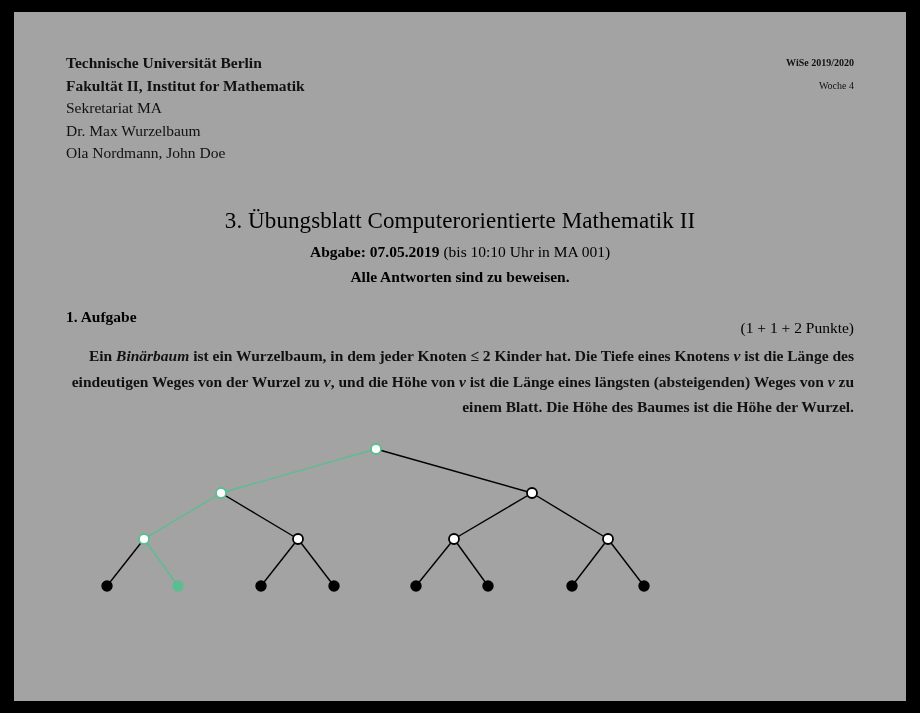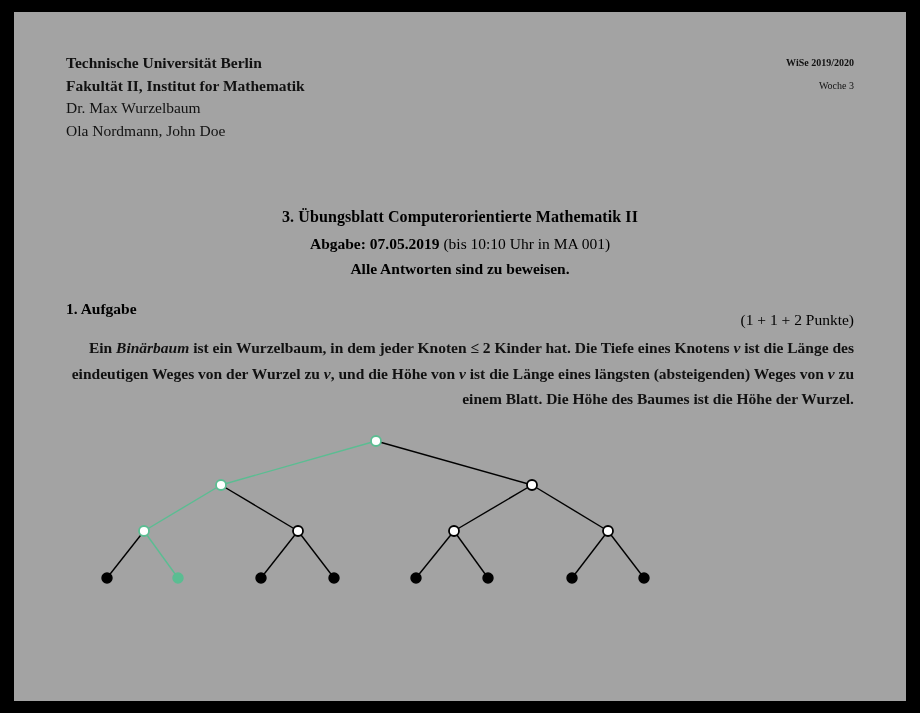--- a/index.html
+++ b/index.html
@@ -50,22 +50,22 @@
     color: #111;
   }
   .bold { font-weight: bold; }
 
   
   .title-block {
     margin-top: 26px;
     text-align: center;
   }
   .doc-title {
-    font-size: 16px;
-    font-weight: bold;
+    font-size: 23px;
+    font-weight: normal;
     letter-spacing: 0.1px;
   }
   .due-line {
     margin-top: 9px;
     font-size: 15.5px;
   }
   .due-line .due-bold { font-weight: bold; }
   .note-line {
     margin-top: 7px;
     font-size: 15.5px;
@@ -110,26 +110,27 @@
 </head>
 <body>
 
 <div class="page">
   <div class="content">
 
     <div class="header">
       <div class="header-left">
         <div class="bold">Technische Universität Berlin</div>
         <div class="bold">Fakultät II, Institut for Mathematik</div>
+        <div>Sekretariat MA</div>
         <div>Dr. Max Wurzelbaum</div>
         <div>Ola Nordmann, John Doe</div>
       </div>
       <div class="header-right">
         <div class="bold">WiSe 2019/2020</div>
-        <div>Woche 3</div>
+        <div>Woche 4</div>
       </div>
     </div>
 
     <div class="title-block">
       <div class="doc-title">3. Übungsblatt Computerorientierte Mathematik II</div>
       <div class="due-line">
         <span class="due-bold">Abgabe: 07.05.2019</span><span> (bis 10:10 Uhr in MA 001)</span>
       </div>
       <div class="note-line">Alle Antworten sind zu beweisen.</div>
     </div>

